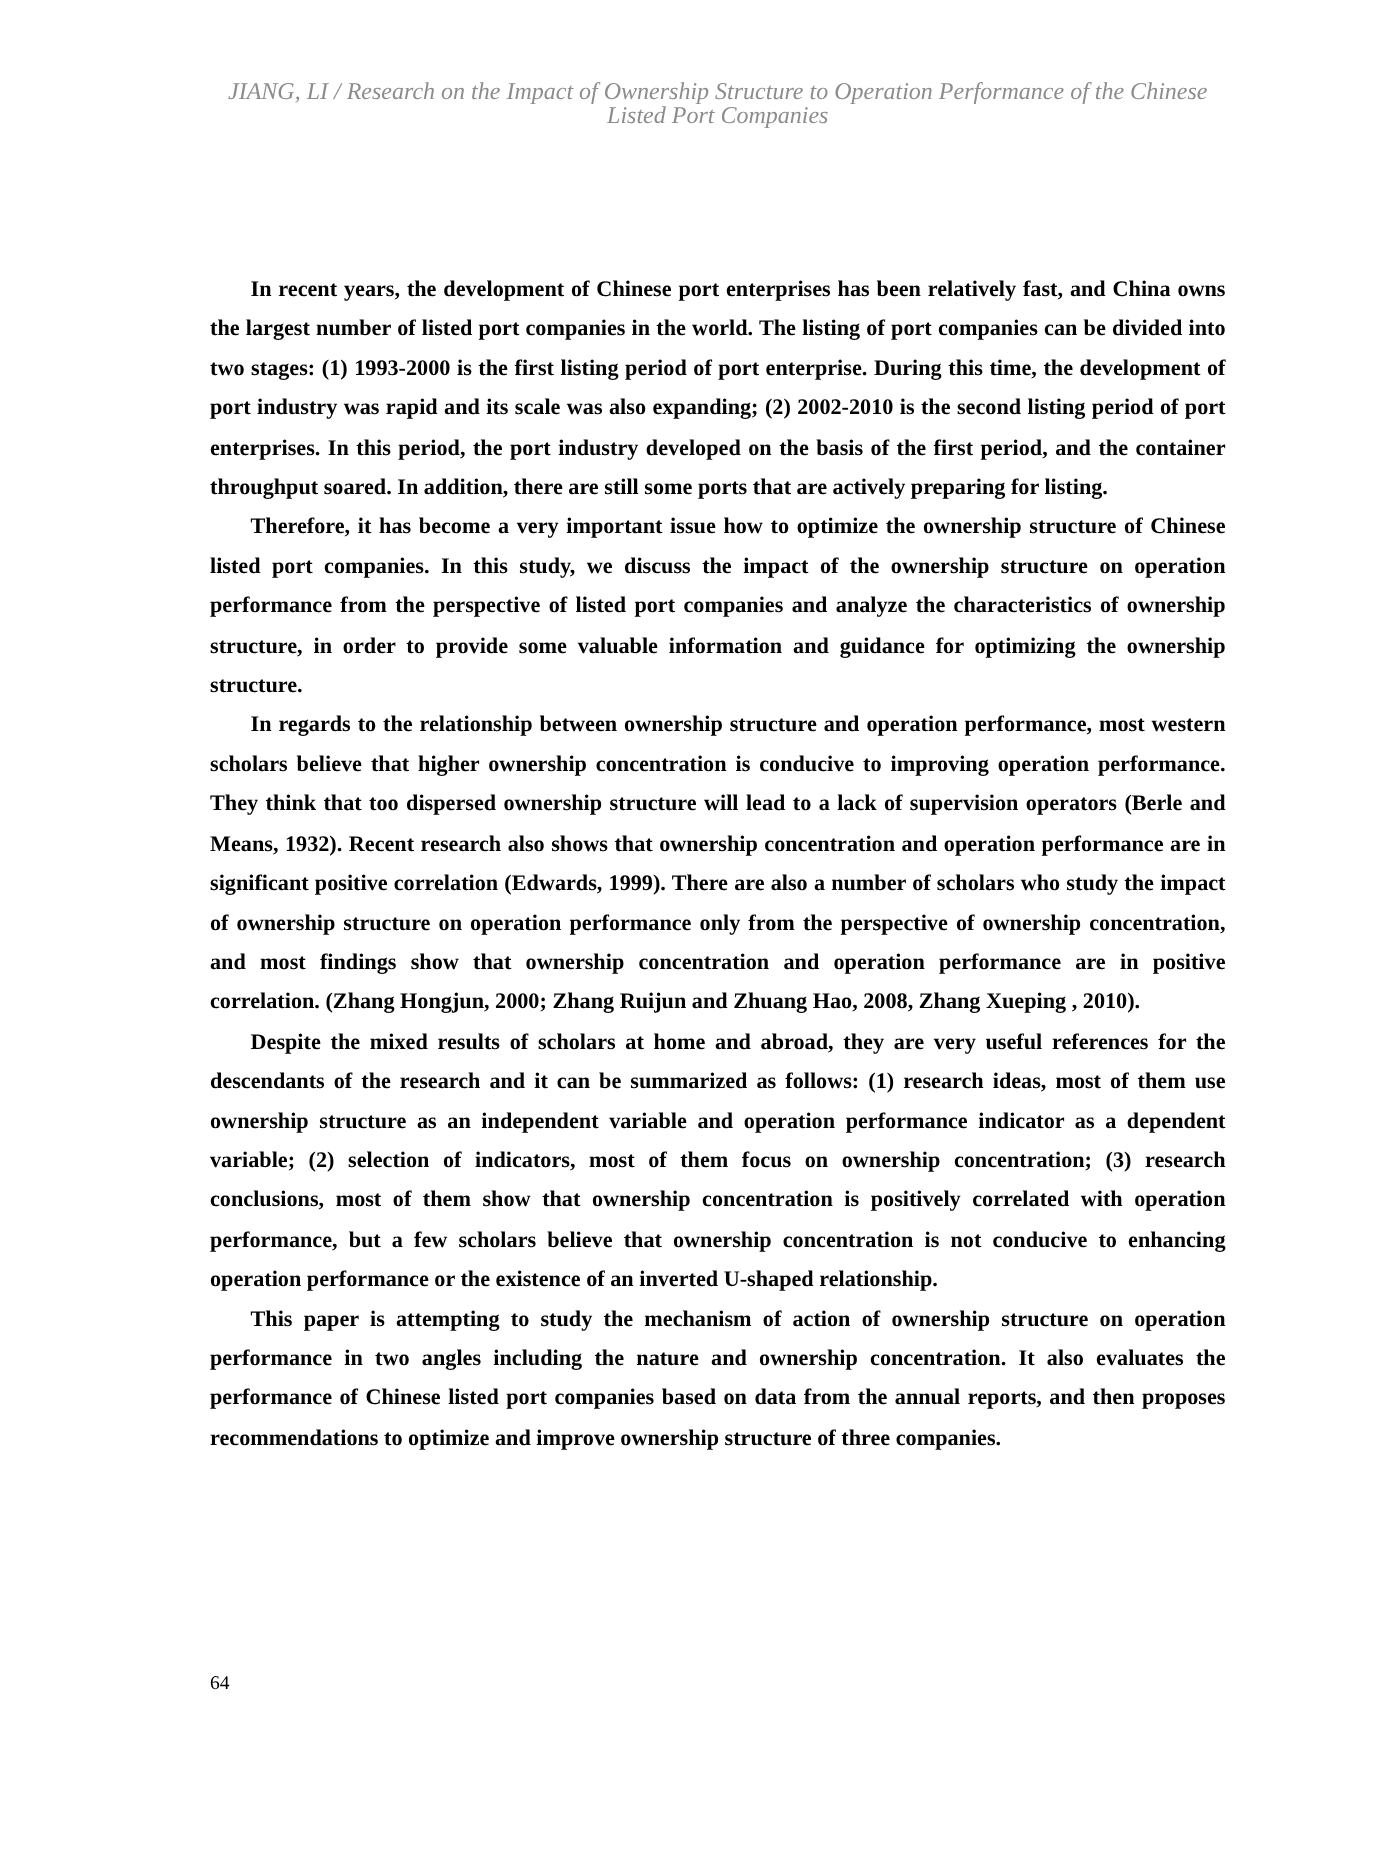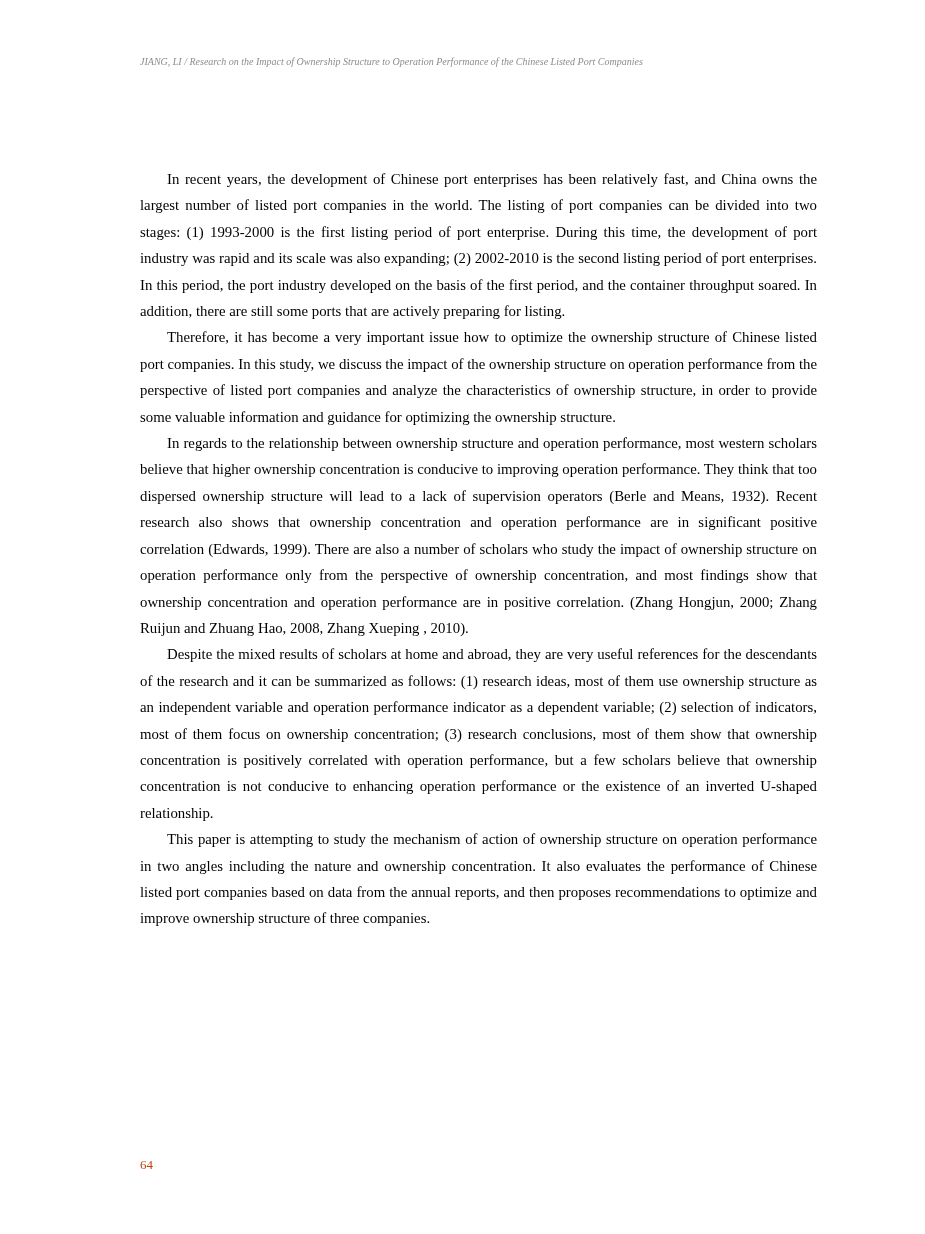--- a/index.html
+++ b/index.html
@@ -13,57 +13,59 @@
     height: 1234px;
     background: #ffffff;
     font-family: "Liberation Serif", serif;
     overflow: hidden;
   }
   .running-header {
     position: absolute;
     top: 54px;
     left: 140px;
     width: 677px;
+    text-align: center;
     font-style: italic;
-    font-size: 10px;
+    font-size: 16px;
     line-height: 16px;
     color: #8c8c8c;
   }
   .content {
     position: absolute;
     left: 140px;
     top: 131px;
     width: 677px;
     color: #000000;
   }
   .section-heading {
     margin: 0 0 0 26px;
     font-size: 15px;
     font-weight: bold;
     line-height: 20px;
     color: #000000;
   }
   .body-text {
-    margin-top: 35px;
+    margin-top: 49px;
+    font-weight: bold;
   }
   .body-text p {
     margin: 0;
     text-align: justify;
     text-indent: 27px;
     font-size: 14.8px;
     line-height: 26.4px;
     color: #000000;
   }
   .page-number {
     position: absolute;
     left: 140px;
-    top: 1157px;
+    top: 1114px;
     font-size: 13px;
     line-height: 16px;
-    color: #c2410c;
+    color: #000000;
     text-align: right;
   }
 </style>
 </head>
 <body>
 
 <div class="page">
 
   <div class="running-header">JIANG, LI / Research on the Impact of Ownership Structure to Operation Performance of the Chinese Listed Port Companies</div>
 

